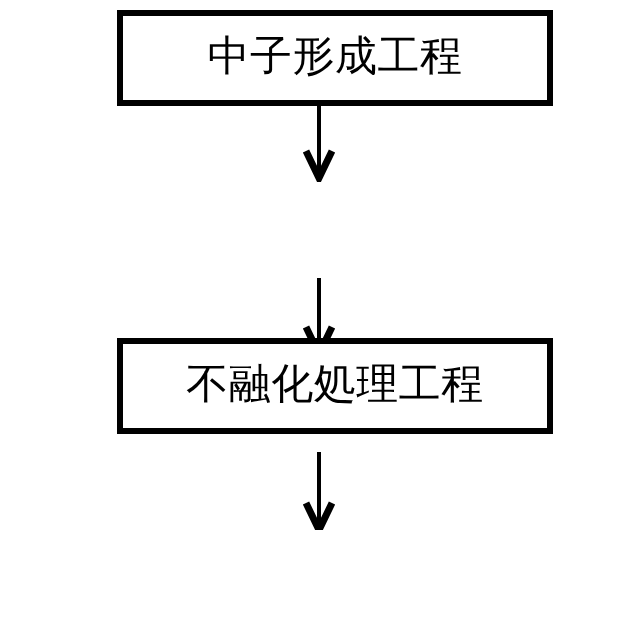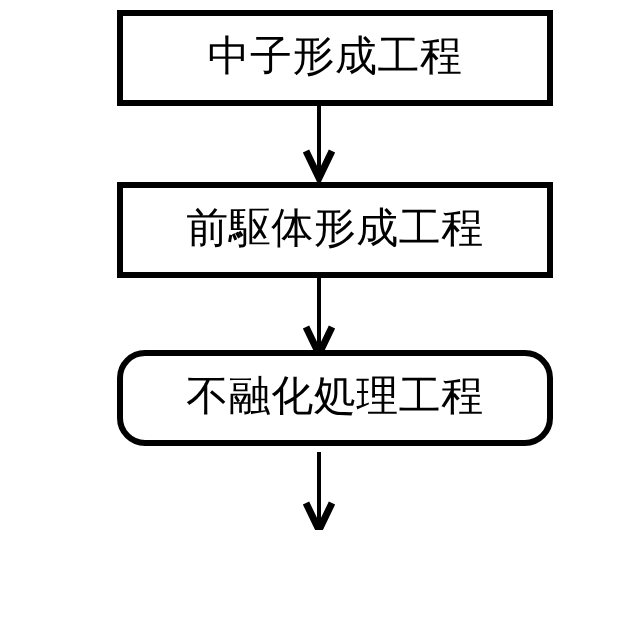--- a/index.html
+++ b/index.html
@@ -37,21 +37,21 @@
     font-size: 42px;
     line-height: 1;
     letter-spacing: 0.5px;
     white-space: nowrap;
     position: relative;
     top: -2px;
     font-weight: 400;
   }
   #node-1 { top: 10px; }
   #node-2 { top: 182px; }
-  #node-3 { top: 350px; border-radius: 28px; }
+  #node-3 { top: 338px; }
   #node-4 { top: 530px; }
 
   .flow-arrow {
     position: absolute;
     left: 297px;
     width: 44px;
     height: 78px;
   }
   #arrow-1 { top: 104px; }
   #arrow-2 { top: 278px; }
@@ -72,23 +72,20 @@
     <span class="flow-node-label">中子形成工程</span>
   </div>
 
   <div class="flow-arrow" id="arrow-1">
     <svg viewBox="0 0 44 78" xmlns="http://www.w3.org/2000/svg" aria-hidden="true">
       <line x1="22" y1="0" x2="22" y2="72" stroke="#000000" stroke-width="4"></line>
       <path d="M 9 47 L 22 74 L 35 47" fill="none" stroke="#000000" stroke-width="7" stroke-linecap="butt" stroke-linejoin="miter"></path>
     </svg>
   </div>
 
-  <div class="flow-node" id="node-2">
-    <span class="flow-node-label">前駆体形成工程</span>
-  </div>
 
   <div class="flow-arrow" id="arrow-2">
     <svg viewBox="0 0 44 78" xmlns="http://www.w3.org/2000/svg" aria-hidden="true">
       <line x1="22" y1="0" x2="22" y2="74" stroke="#000000" stroke-width="4"></line>
       <path d="M 9 49 L 22 76 L 35 49" fill="none" stroke="#000000" stroke-width="7" stroke-linecap="butt" stroke-linejoin="miter"></path>
     </svg>
   </div>
 
   <div class="flow-node" id="node-3">
     <span class="flow-node-label">不融化処理工程</span>

